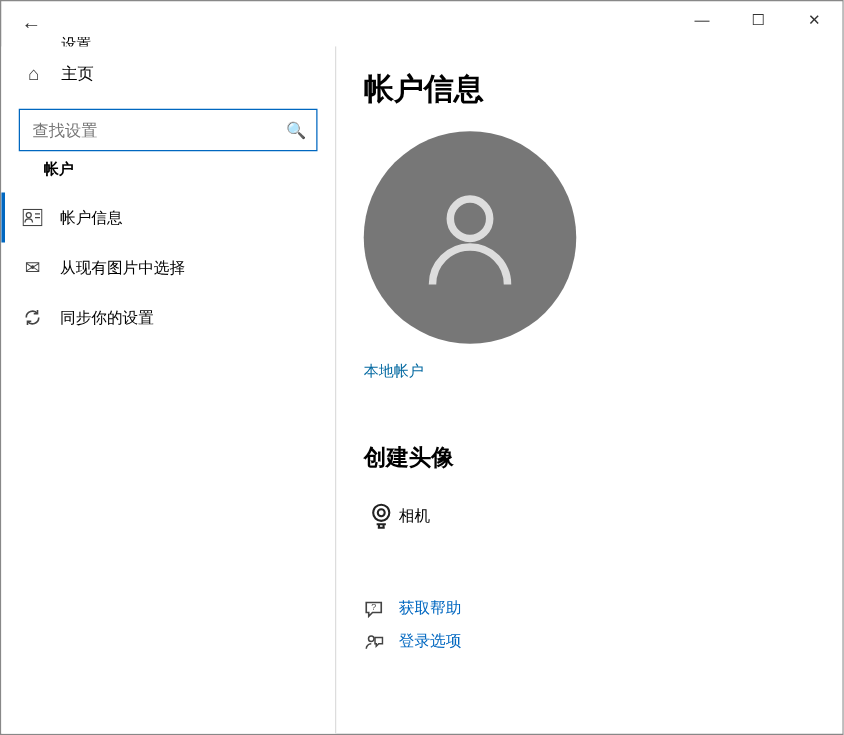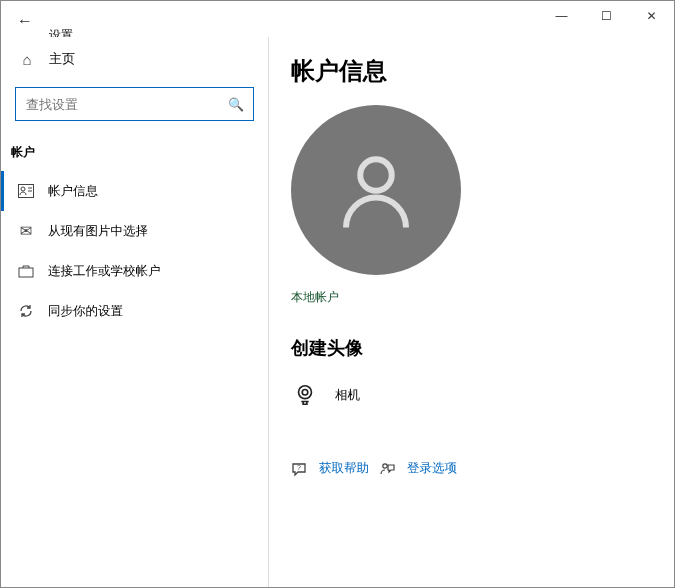--- a/index.html
+++ b/index.html
@@ -7,40 +7,40 @@
   .window { width: 675px; height: 588px; border: 1px solid #888; display: flex; flex-direction: column; position: relative; background: #fff; }
   .titlebar { height: 36px; display: flex; align-items: center; padding-left: 8px; font-size: 12px; }
   .titlebar .back { width: 32px; display:flex; align-items:center; justify-content:center; font-size:16px; color:#333; }
   .titlebar .title { margin-left: 8px; margin-top: 32px; }
   .caption-buttons { position:absolute; top:0; right:0; display:flex; }
   .caption-buttons div { width:45px; height:30px; display:flex; align-items:center; justify-content:center; font-size:12px; color:#333; }
   .body { flex:1; display:flex; overflow:hidden; }
   .sidebar { width: 268px; border-right: 1px solid #ddd; padding-top: 4px; display:flex; flex-direction:column; background:#fff;}
   .nav-home { display:flex; align-items:center; height:36px; padding-left:18px; font-size:13px; gap:14px; }
   .nav-home .icon { width:16px; display:flex; justify-content:center; font-size:15px; color:#333;}
-  .searchbox { margin: 10px 14px 17px 14px; height: 34px; border:1px solid #0067c0; display:flex; align-items:center; padding:0 8px; }
+  .searchbox { margin: 10px 14px 0 14px; height: 34px; border:1px solid #0067c0; display:flex; align-items:center; padding:0 8px; }
   .searchbox input { border:none; outline:none; flex:1; font-size:13px; background:transparent; color:#999;}
   .searchbox .sicon { color:#777; font-size:13px;}
-  .section-label { padding-left:10px; font-size:12px; font-weight:bold; margin: 6px 0 10px 0; }
+  .section-label { padding-left:34px; font-size:12px; font-weight:bold; margin: 6px 0 10px 0; }
   .nav-item { display:flex; align-items:center; height:40px; padding-left:14px; font-size:12.5px; gap:14px; border-left:3px solid transparent; cursor:pointer;}
   .nav-item .icon { width:16px; display:flex; justify-content:center; font-size:15px; color:#444;}
   .nav-item.active { border-left:3px solid #0067c0; }
   .nav-item.hover { background:#e6e6e6; }
   .content { flex:1; padding: 18px 0 0 22px; overflow:auto;}
   .content h1 { font-size:24px; font-weight:600; margin:0 0 18px 0;}
   .avatar { width:170px; height:170px; border-radius:50%; background:#777; display:flex; align-items:center; justify-content:center; margin-bottom:14px;}
   .avatar svg { width:90px; height:90px; }
   .username { font-size:17px; font-weight:700; letter-spacing:0.5px;}
-  .sub { font-size:12px; color:#14532d; margin-top:2px;}
-  .content h2 { font-size:18px; font-weight:600; margin:30px 0 14px 0;}
-  .option { display:flex; align-items:center; height:42px; gap:16px; font-size:12.5px;}
+  .sub { font-size:12px; color:#0369a1; margin-top:2px;}
+  .content h2 { font-size:18px; font-weight:600; margin:48px 0 14px 0;}
+  .option { display:flex; align-items:center; height:42px; gap:0; font-size:12.5px;}
   .option .oicon { width:28px; height:28px; display:flex; align-items:center; justify-content:center; font-size:20px; color:#222; border:2px solid transparent;}
   .rect-icon { width:22px; height:28px; border:2px solid #333; position:relative;}
   .rect-icon:after { content:""; position:absolute; right:-4px; bottom:-4px; width:7px; height:7px; border-right:2px solid #333; border-bottom:2px solid #333; background:#fff;}
-  .links { margin-top:44px; display:flex; flex-direction:row; gap:10px;}
+  .links { margin-top:44px; display:flex; flex-direction:column; gap:10px;}
   .links a { display:flex; align-items:center; gap:12px; font-size:12.5px; color:#0067c0; text-decoration:none;}
   .links .licon { color:#444; font-size:15px; width:16px; display:flex; justify-content:center;}
 </style>
 </head>
 <body>
 
 <div class="window">
   <div class="titlebar">
     <div class="back">←</div>
     <div class="title">设置</div>
@@ -71,29 +71,20 @@
               <path d="M2 11c0-1.7 1.3-3 3-3s3 1.3 3 3" fill="none" stroke="#444"></path>
               <line x1="10" y1="4" x2="14" y2="4" stroke="#444"></line>
               <line x1="10" y1="7" x2="14" y2="7" stroke="#444"></line>
             </svg>
         </span>
         <span>帐户信息</span>
       </div>
       <div class="nav-item">
         <span class="icon">✉</span>
         <span>从现有图片中选择</span>
-      </div>
-      <div class="nav-item">
-        <span class="icon">
-          <svg width="16" height="14" viewBox="0 0 16 14">
-              <rect x="1" y="4" width="14" height="9" fill="none" stroke="#444"></rect>
-              <path d="M5 4V2h6v2" fill="none" stroke="#444"></path>
-            </svg>
-        </span>
-        <span>连接工作或学校帐户</span>
       </div>
       <div class="nav-item">
         <span class="icon">
           <svg width="16" height="16" viewBox="0 0 16 16">
               <path d="M3 8a5 5 0 0 1 9-3" fill="none" stroke="#444" stroke-width="1.3"></path>
               <polyline points="12,2 12,5 9,5" fill="none" stroke="#444" stroke-width="1.3"></polyline>
               <path d="M13 8a5 5 0 0 1-9 3" fill="none" stroke="#444" stroke-width="1.3"></path>
               <polyline points="4,14 4,11 7,11" fill="none" stroke="#444" stroke-width="1.3"></polyline>
             </svg>
         </span>

